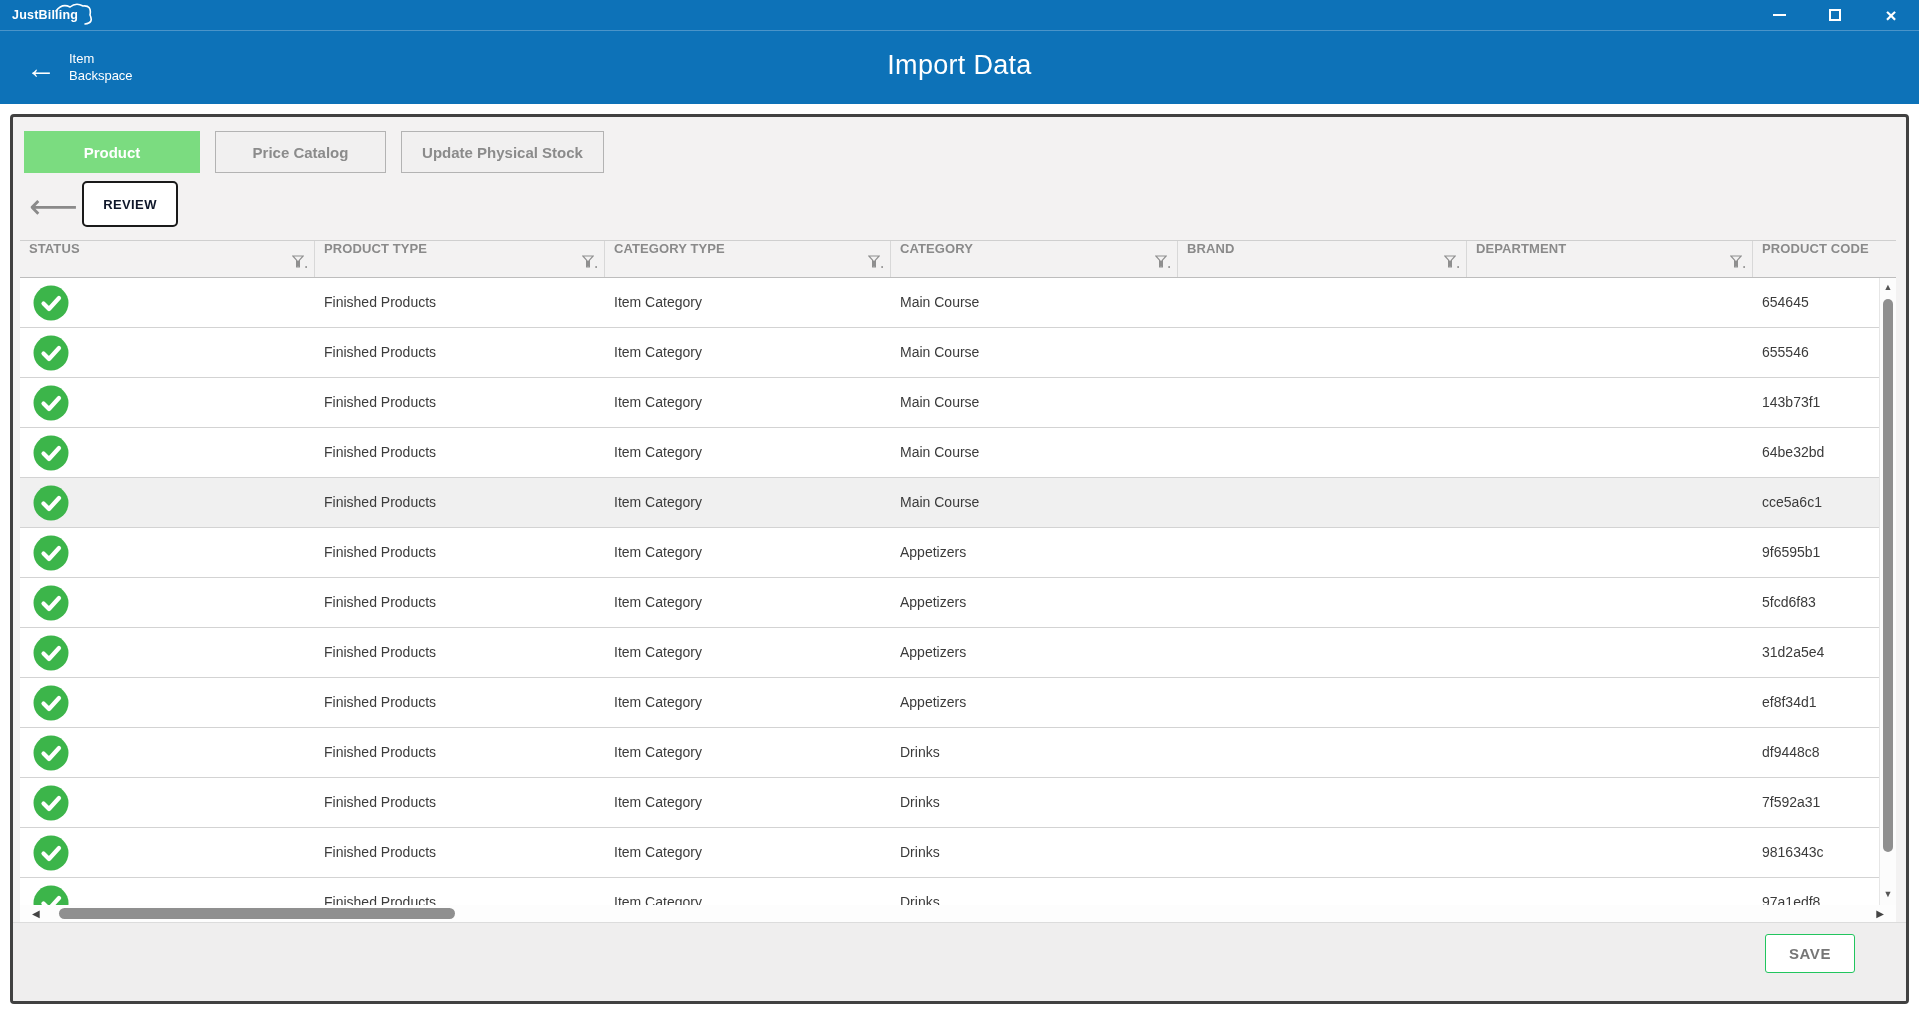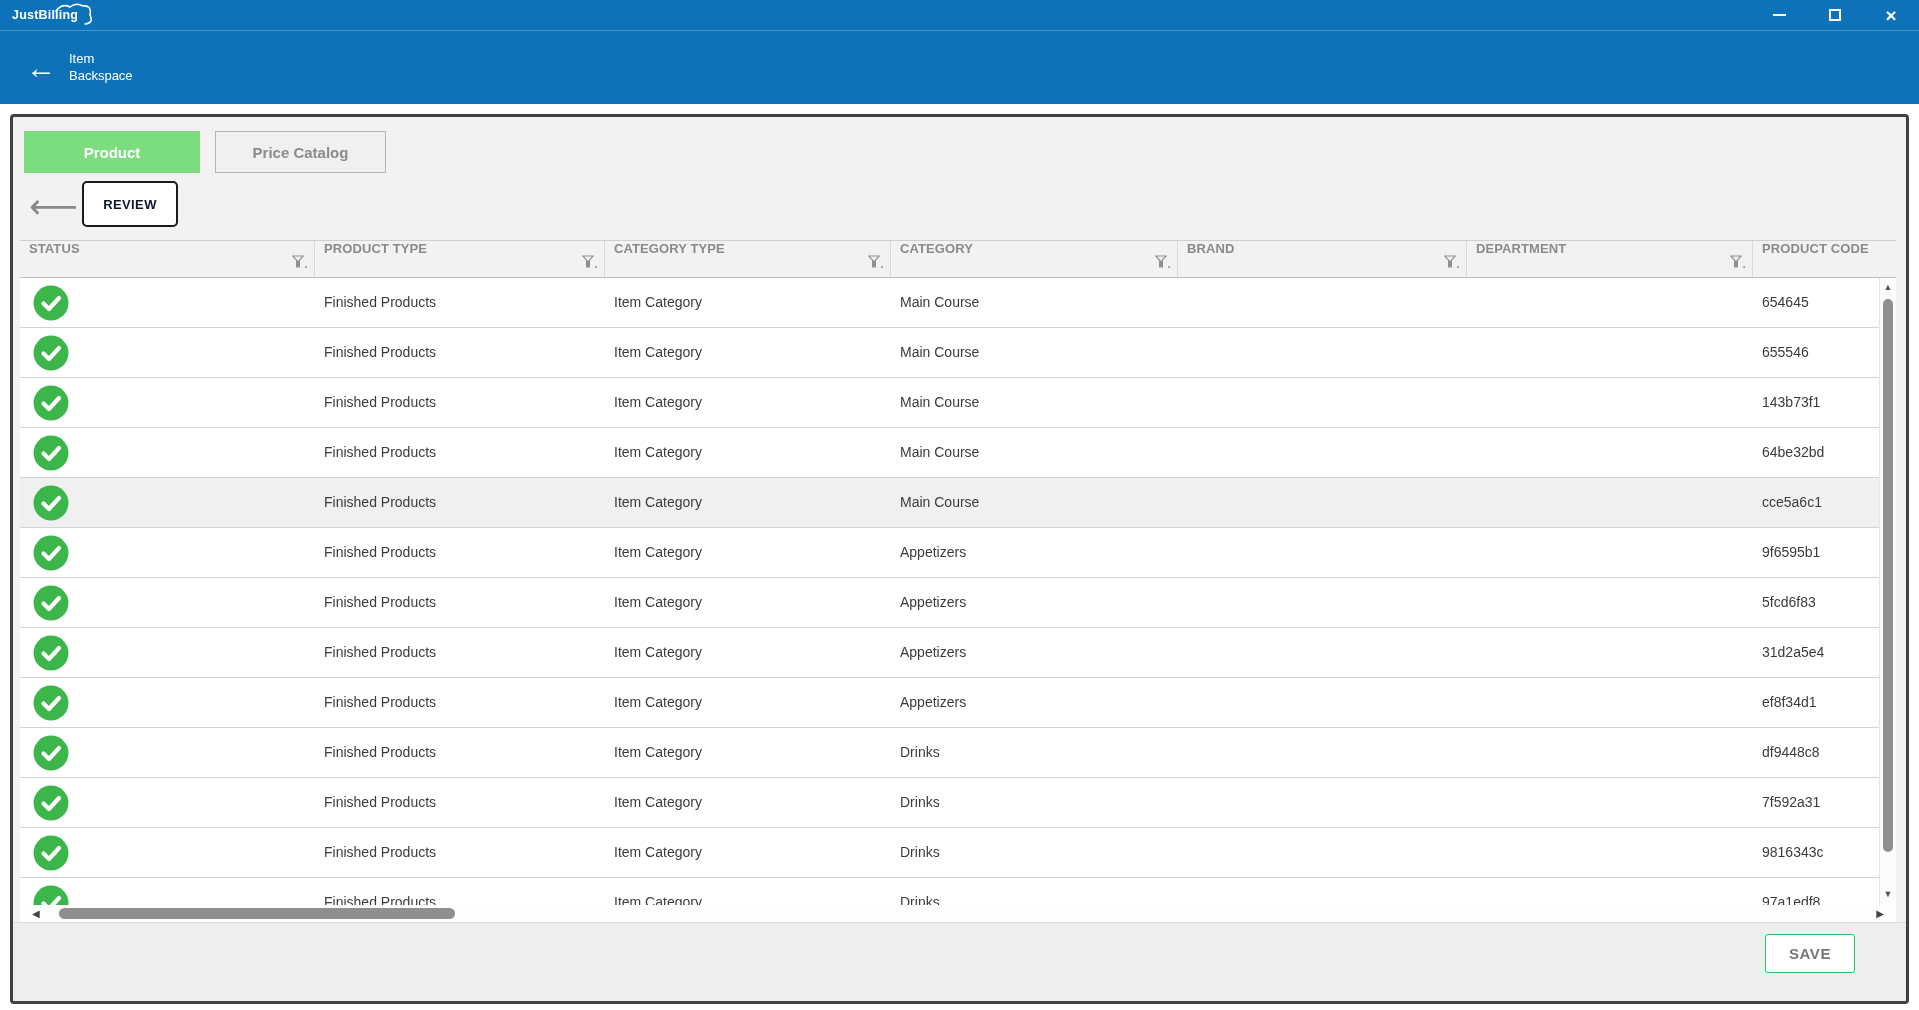--- a/index.html
+++ b/index.html
@@ -111,27 +111,29 @@
 </div>
 
 <div class="navbar">
   <div class="back-group">
     <span class="back-arrow">←</span>
     <span class="back-labels">
       <span style="display:block">Item</span>
       <span style="display:block">Backspace</span>
     </span>
   </div>
+  <div class="page-title">Import Data</div>
 </div>
 
 <div class="card">
 
   <div class="tabs">
       <div class="tab active tab-0">Product</div>
       <div class="tab inactive tab-1">Price Catalog</div>
+      <div class="tab inactive tab-2">Update Physical Stock</div>
     </div>
 
   <span class="review-arrow">⟵</span>
   <div class="review-btn">REVIEW</div>
 
   <div class="grid">
     <div class="grid-header">
         <div class="hcell col-0">
           <span>STATUS</span>
           <span class="filter">

